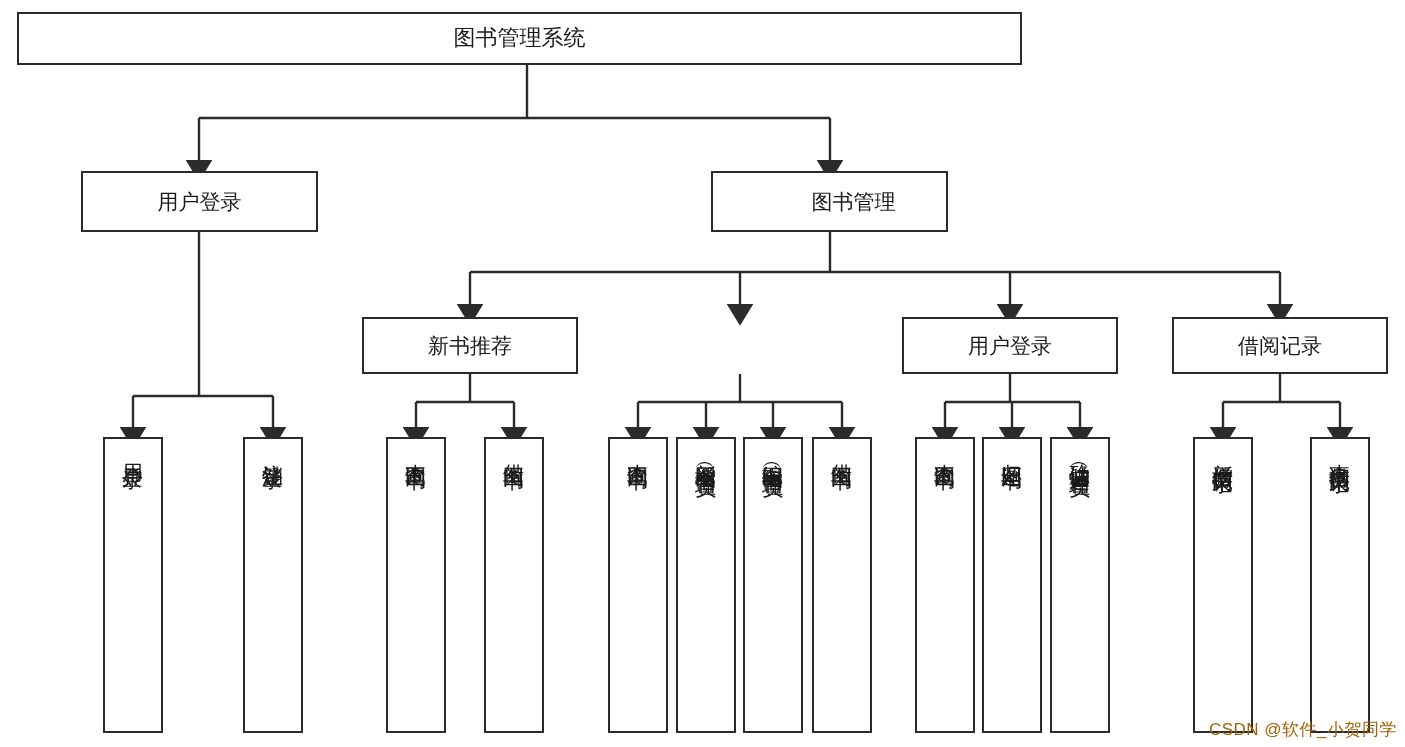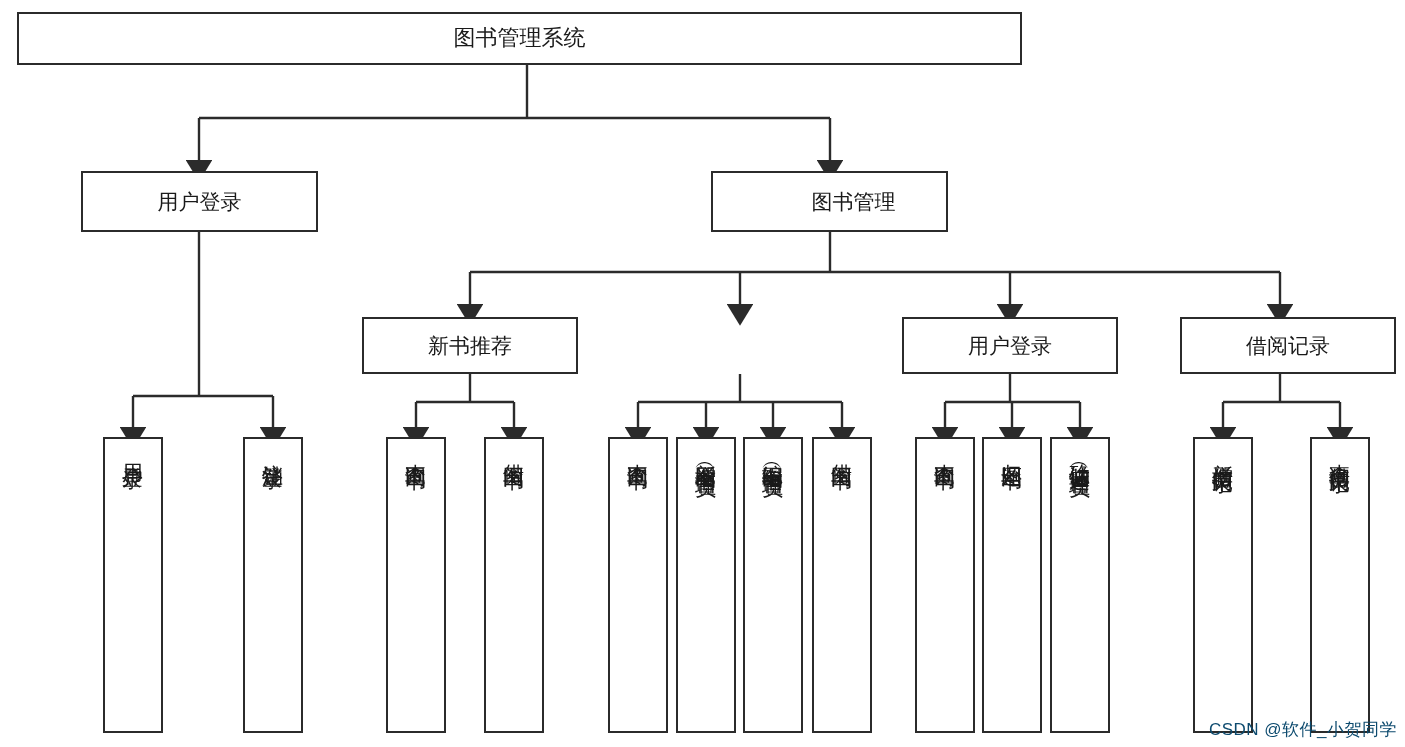--- a/index.html
+++ b/index.html
@@ -55,21 +55,21 @@
     text-orientation: upright;
     letter-spacing: 2px;
     line-height: 1.0;
     white-space: nowrap;
   }
   .watermark {
     position: absolute;
     right: 8px;
     bottom: 6px;
     font-size: 17px;
-    color: #0c4a6e;
+    color: #a16207;
     letter-spacing: 0.5px;
     white-space: nowrap;
     margin-top: 29px;
   }
 </style>
 </head>
 <body>
 
 <div id="canvas">
 
@@ -133,21 +133,21 @@
   <div class="node node-l2" style="left:711px; top:171px; width:237px; height:61px;padding-left:48px;">
     <span class="label">图书管理</span>
   </div>
 
   <div class="node node-l3" style="left:362px; top:317px; width:216px; height:57px;">
     <span class="label">新书推荐</span>
   </div>
   <div class="node node-l3" style="left:902px; top:317px; width:216px; height:57px;">
     <span class="label">用户登录</span>
   </div>
-  <div class="node node-l3" style="left:1172px; top:317px; width:216px; height:57px;margin-left:8px;">
+  <div class="node node-l3" style="left:1172px; top:317px; width:216px; height:57px;">
     <span class="label">借阅记录</span>
   </div>
 
   <div class="node node-leaf" style="left:103px; top:437px; width:60px; height:296px;">
     <span class="label">用户登录</span>
   </div>
   <div class="node node-leaf" style="left:243px; top:437px; width:60px; height:296px;">
     <span class="label">注销登录</span>
   </div>
 

